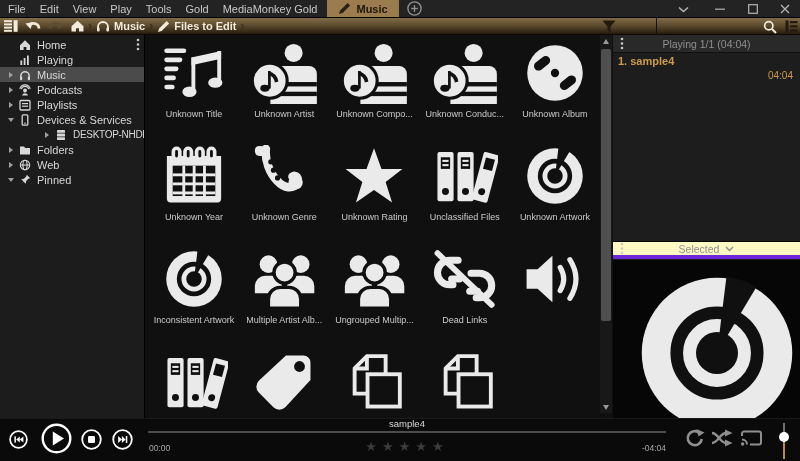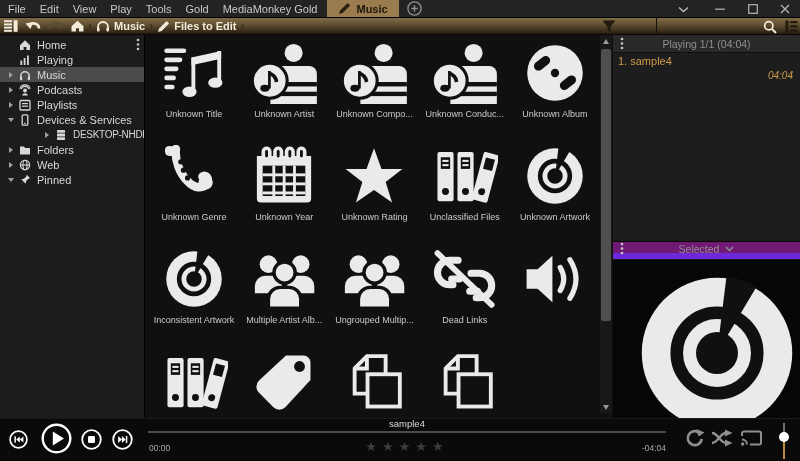--- a/index.html
+++ b/index.html
@@ -55,23 +55,23 @@
   .tri-up{width:0;height:0;border-left:3.5px solid transparent;border-right:3.5px solid transparent;border-bottom:5px solid #9a9a9a;}
   .tri-dn{width:0;height:0;border-left:3.5px solid transparent;border-right:3.5px solid transparent;border-top:5px solid #9a9a9a;}
   .vs-thumb{position:absolute;left:1px;width:10px;top:14px;height:272px;background:#4f4f4f;border-radius:2px;}
 
   .rightpanel{position:absolute;left:613px;right:0;top:0;bottom:0;background:#1d1d1d;}
   .panel-header{height:18px;background:#292929;border-bottom:1px solid #101010;
                 display:grid;grid-template-columns:18px 1fr 18px;align-items:center;}
   .panel-title{text-align:center;font-size:10.5px;color:#8f8f8f;}
   .ph-dots{display:flex;justify-content:center;}
   .tracklist{height:188px;background:#1d1d1d;padding:2px 5px;}
-  .t-line1{font-size:11px;font-weight:normal;color:#cf9b4b;}
-  .t-line2{font-size:10px;color:#cf9b4b;text-align:right;padding-right:2px;margin-top:3px;font-style:italic;}
-  .sel-header{height:18px;background:#701a75;border-top:1px solid #060606;border-bottom:6px solid #6d28d9;
+  .t-line1{font-size:11px;font-weight:bold;color:#cf9b4b;}
+  .t-line2{font-size:10px;color:#cf9b4b;text-align:right;padding-right:2px;margin-top:3px;}
+  .sel-header{height:18px;background:#fef9c3;border-top:1px solid #060606;border-bottom:4px solid #6d28d9;
               display:grid;grid-template-columns:18px 1fr 18px;align-items:center;}
   .sel-title{display:flex;align-items:center;justify-content:center;gap:6px;font-size:10.5px;color:#8f8f8f;}
   .artwork{position:absolute;left:0;right:0;top:225px;bottom:0;background:#060606;overflow:hidden;}
   .artwork-disc{position:absolute;left:20px;top:9px;}
   .artwork-disc svg{width:168px;height:168px;}
 
   
   .playerbar{position:absolute;left:0;right:0;bottom:0;height:43px;background:#0a0a0a;border-top:1px solid #191919;}
   .pb-btn{position:absolute;display:flex;}
   .seek-area{position:absolute;left:148px;width:518px;top:0;height:43px;}
@@ -446,54 +446,54 @@
                 <rect x="7" y="13" width="14" height="7" rx="3.5" transform="rotate(-38 14 16.5)"></rect>
                 <rect x="27" y="28" width="14" height="7" rx="3.5" transform="rotate(-38 34 31.5)"></rect>
               </g>
             </svg>
           </div>
           <div class="cell-label">Unknown Album</div>
         </div>
         <div class="cell">
           <div class="icon-box">
             <svg viewBox="0 0 48 48">
+              <path d="M3,8.5 h42 v33 a3,3 0 0 1 -3,3 H6 a3,3 0 0 1 -3,-3 z" fill="#eaeaea"></path>
+              <g fill="#101010" stroke="#eaeaea" stroke-width="2.8">
+                <rect x="8" y="2.5" width="5" height="8.5" rx="2.5"></rect>
+                <rect x="17" y="2.5" width="5" height="8.5" rx="2.5"></rect>
+                <rect x="26" y="2.5" width="5" height="8.5" rx="2.5"></rect>
+                <rect x="35" y="2.5" width="5" height="8.5" rx="2.5"></rect>
+              </g>
+              <rect x="7.5" y="16" width="33" height="23.5" fill="#101010"></rect>
+              <g fill="#eaeaea">
+                <rect x="15" y="16" width="2.2" height="23.5"></rect>
+                <rect x="23" y="16" width="2.2" height="23.5"></rect>
+                <rect x="31" y="16" width="2.2" height="23.5"></rect>
+                <rect x="7.5" y="22" width="33" height="2.2"></rect>
+                <rect x="7.5" y="29" width="33" height="2.2"></rect>
+                <rect x="7.5" y="36" width="33" height="2.2"></rect>
+              </g>
+            </svg>
+          </div>
+          <div class="cell-label">Unknown Year</div>
+        </div>
+        <div class="cell">
+          <div class="icon-box">
+            <svg viewBox="0 0 48 48">
               <path d="M10,3 C9,12 13,22 19,28 C24,33.5 31,34.5 34,29.5 C36,25.5 33,22.5 30.5,24.5" fill="none" stroke="#eaeaea" stroke-width="6.5" stroke-linecap="round"></path>
               <path d="M7,1 q-6,-1 -5.5,4 q0.5,4 5,3.5 l6,-1.5 -1.8,-5.2 z" fill="#eaeaea"></path>
               <circle cx="33" cy="29" r="5.5" fill="#eaeaea"></circle>
               <g fill="#101010">
                 <circle cx="13.8" cy="13" r="2"></circle>
                 <circle cx="15.8" cy="19.5" r="2"></circle>
                 <circle cx="19" cy="25.5" r="2"></circle>
               </g>
             </svg>
           </div>
           <div class="cell-label">Unknown Genre</div>
-        </div>
-        <div class="cell">
-          <div class="icon-box">
-            <svg viewBox="0 0 48 48">
-              <path d="M3,8.5 h42 v33 a3,3 0 0 1 -3,3 H6 a3,3 0 0 1 -3,-3 z" fill="#eaeaea"></path>
-              <g fill="#101010" stroke="#eaeaea" stroke-width="2.8">
-                <rect x="8" y="2.5" width="5" height="8.5" rx="2.5"></rect>
-                <rect x="17" y="2.5" width="5" height="8.5" rx="2.5"></rect>
-                <rect x="26" y="2.5" width="5" height="8.5" rx="2.5"></rect>
-                <rect x="35" y="2.5" width="5" height="8.5" rx="2.5"></rect>
-              </g>
-              <rect x="7.5" y="16" width="33" height="23.5" fill="#101010"></rect>
-              <g fill="#eaeaea">
-                <rect x="15" y="16" width="2.2" height="23.5"></rect>
-                <rect x="23" y="16" width="2.2" height="23.5"></rect>
-                <rect x="31" y="16" width="2.2" height="23.5"></rect>
-                <rect x="7.5" y="22" width="33" height="2.2"></rect>
-                <rect x="7.5" y="29" width="33" height="2.2"></rect>
-                <rect x="7.5" y="36" width="33" height="2.2"></rect>
-              </g>
-            </svg>
-          </div>
-          <div class="cell-label">Unknown Year</div>
         </div>
         <div class="cell">
           <div class="icon-box">
             <svg viewBox="0 0 48 48">
               <polygon points="24,2.5 29.8,18.6 46,18.6 33,28.7 38,44.6 24,34.9 10,44.6 15,28.7 2,18.6 18.2,18.6" fill="#eaeaea"></polygon>
             </svg>
           </div>
           <div class="cell-label">Unknown Rating</div>
         </div>
         <div class="cell">

